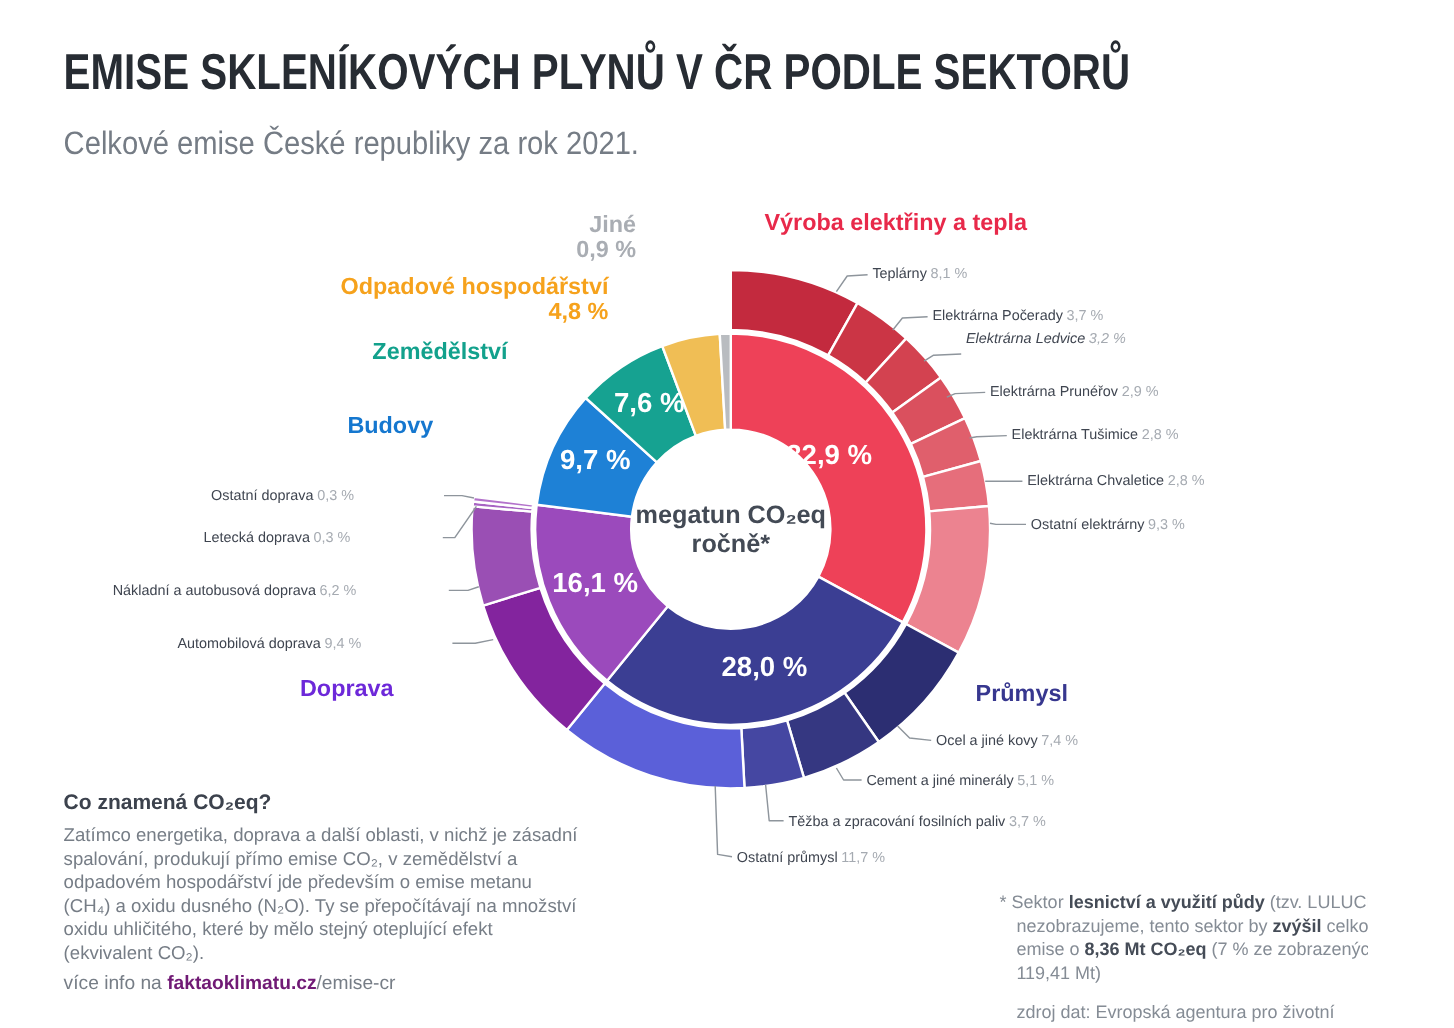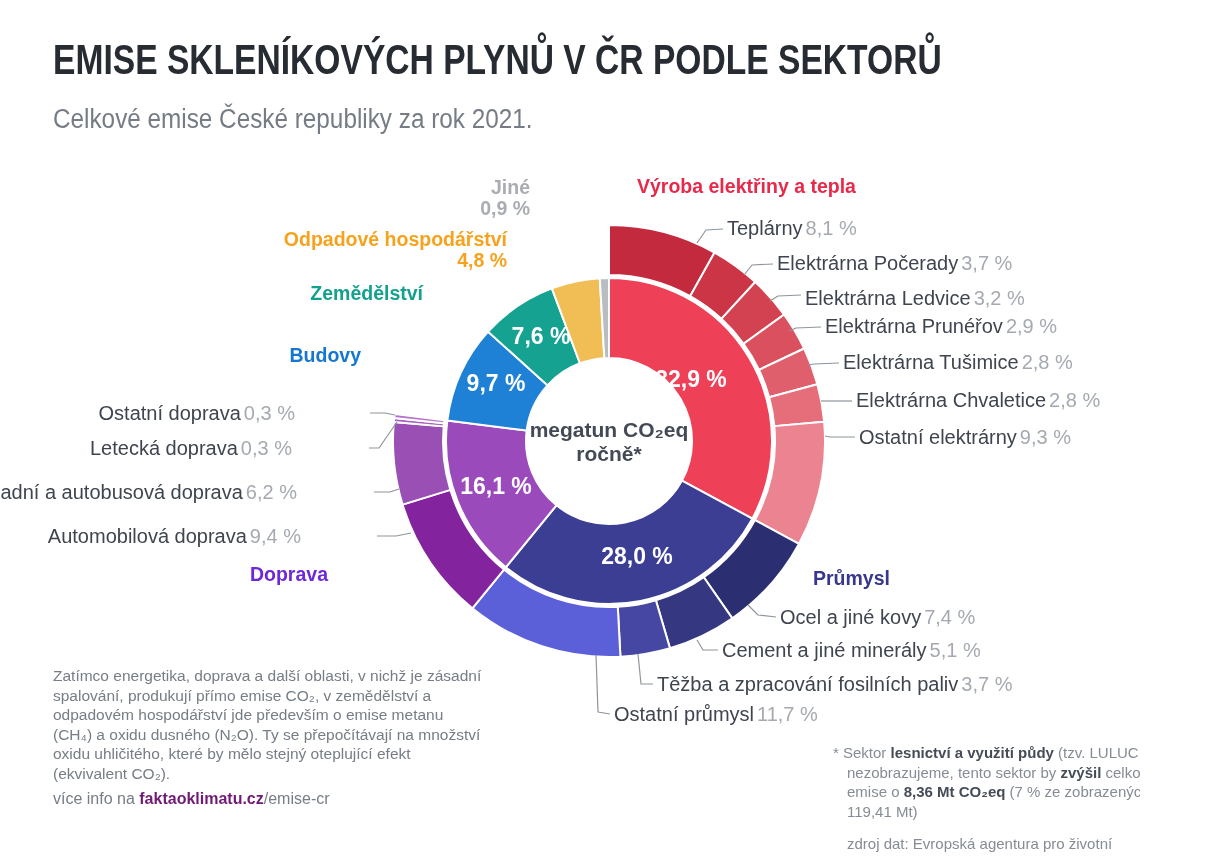--- a/index.html
+++ b/index.html
@@ -12,21 +12,21 @@
   svg.donut{position:absolute;left:0;top:0;}
   .center-label{position:absolute;left:609px;top:441px;transform:translate(-50%,-50%);
                 text-align:center;color:#434a55;width:220px;}
   .center-label .big{font-size:48px;font-weight:bold;line-height:48px;letter-spacing:1px;}
   .center-label .unit{font-size:21px;font-weight:bold;line-height:24px;margin-top:2px;}
   .center-label .year{font-size:21px;font-weight:bold;line-height:24px;}
   .pct-in{position:absolute;transform:translate(-50%,-50%);color:#ffffff;font-size:23px;
           font-weight:bold;white-space:nowrap;}
   .hdr{position:absolute;font-size:19.5px;font-weight:bold;white-space:nowrap;line-height:21px;}
   .hdr.ra{text-align:right;}
-  .sub-label{position:absolute;font-size:20px;white-space:nowrap;line-height:20px;}
+  .sub-label{position:absolute;font-size:12px;white-space:nowrap;line-height:20px;}
   .sub-label .nm{color:#3f4550;}
   .sub-label .val{color:#a5aab1;margin-left:3px;}
   .explainer{position:absolute;left:53px;top:658px;width:440px;}
   .explainer h3{margin:0;font-size:17.5px;color:#3c424d;}
   .explainer p{margin:8px 0 0 0;font-size:15.5px;line-height:19.5px;color:#767d86;width:432px;}
   .meta{margin-top:10px;font-size:11.5px;letter-spacing:.4px;color:#9aa0a7;}
   .meta span{margin-right:26px;}
   .moreinfo{margin-top:7px;font-size:16px;color:#767d86;}
   .moreinfo b{color:#701a75;}
   .footnote{position:absolute;left:833px;top:743px;width:342px;font-size:15px;
@@ -104,36 +104,37 @@
     <div>4,8 %</div>
   </div>
   <div class="hdr ra" style="right: 610px; top: 177px; color: rgb(169, 173, 179);">
     <div>Jiné</div>
     <div>0,9 %</div>
   </div>
 
   <div id="labels-layer">
       <div class="sub-label" style="top: 218px; left: 727px;"><span class="nm">Teplárny</span><span class="val">8,1 %</span></div>
       <div class="sub-label" style="top: 253px; left: 777px;"><span class="nm">Elektrárna Počerady</span><span class="val">3,7 %</span></div>
-      <div class="sub-label" style="top: 288px; left: 805px;"><span class="nm">Elektrárna Ledvice</span><span class="val">3,2 %</span></div>
+      <div class="sub-label" style="top: 272px; left: 805px; font-style: italic;"><span class="nm">Elektrárna Ledvice</span><span class="val">3,2 %</span></div>
       <div class="sub-label" style="top: 316px; left: 825px;"><span class="nm">Elektrárna Prunéřov</span><span class="val">2,9 %</span></div>
       <div class="sub-label" style="top: 352px; left: 843px;"><span class="nm">Elektrárna Tušimice</span><span class="val">2,8 %</span></div>
       <div class="sub-label" style="top: 390px; left: 856px;"><span class="nm">Elektrárna Chvaletice</span><span class="val">2,8 %</span></div>
       <div class="sub-label" style="top: 427px; left: 859px;"><span class="nm">Ostatní elektrárny</span><span class="val">9,3 %</span></div>
       <div class="sub-label" style="top: 607px; left: 780px;"><span class="nm">Ocel a jiné kovy</span><span class="val">7,4 %</span></div>
       <div class="sub-label" style="top: 640px; left: 722px;"><span class="nm">Cement a jiné minerály</span><span class="val">5,1 %</span></div>
       <div class="sub-label" style="top: 674px; left: 657px;"><span class="nm">Těžba a zpracování fosilních paliv</span><span class="val">3,7 %</span></div>
       <div class="sub-label" style="top: 704px; left: 614px;"><span class="nm">Ostatní průmysl</span><span class="val">11,7 %</span></div>
       <div class="sub-label" style="top: 526px; right: 839px;"><span class="nm">Automobilová doprava</span><span class="val">9,4 %</span></div>
       <div class="sub-label" style="top: 482px; right: 843px;"><span class="nm">Nákladní a autobusová doprava</span><span class="val">6,2 %</span></div>
       <div class="sub-label" style="top: 438px; right: 848px;"><span class="nm">Letecká doprava</span><span class="val">0,3 %</span></div>
       <div class="sub-label" style="top: 403px; right: 845px;"><span class="nm">Ostatní doprava</span><span class="val">0,3 %</span></div>
     </div>
 
   <div class="explainer">
+    <h3>Co znamená CO₂eq?</h3>
     <p>Zatímco energetika, doprava a další oblasti, v nichž je zásadní spalování, produkují přímo emise CO₂, v zemědělství a odpadovém hospodářství jde především o emise metanu (CH₄) a oxidu dusného (N₂O). Ty se přepočítávají na množství oxidu uhličitého, které by mělo stejný oteplující efekt (ekvivalent CO₂).</p>
     <div class="moreinfo"><span>více info na </span><b>faktaoklimatu.cz</b><span>/emise-cr</span></div>
   </div>
 
   <div class="footnote">
     <p><span>* Sektor </span><b>lesnictví a využití půdy</b><span> (tzv. LULUCF) nezobrazujeme, tento sektor by </span><b>zvýšil</b><span> celkové emise o </span><b>8,36 Mt CO₂eq</b><span> (7 % ze zobrazených 119,41 Mt)</span></p>
     <p class="src">zdroj dat: Evropská agentura pro životní prostředí</p>
   </div>
 
 </div>

